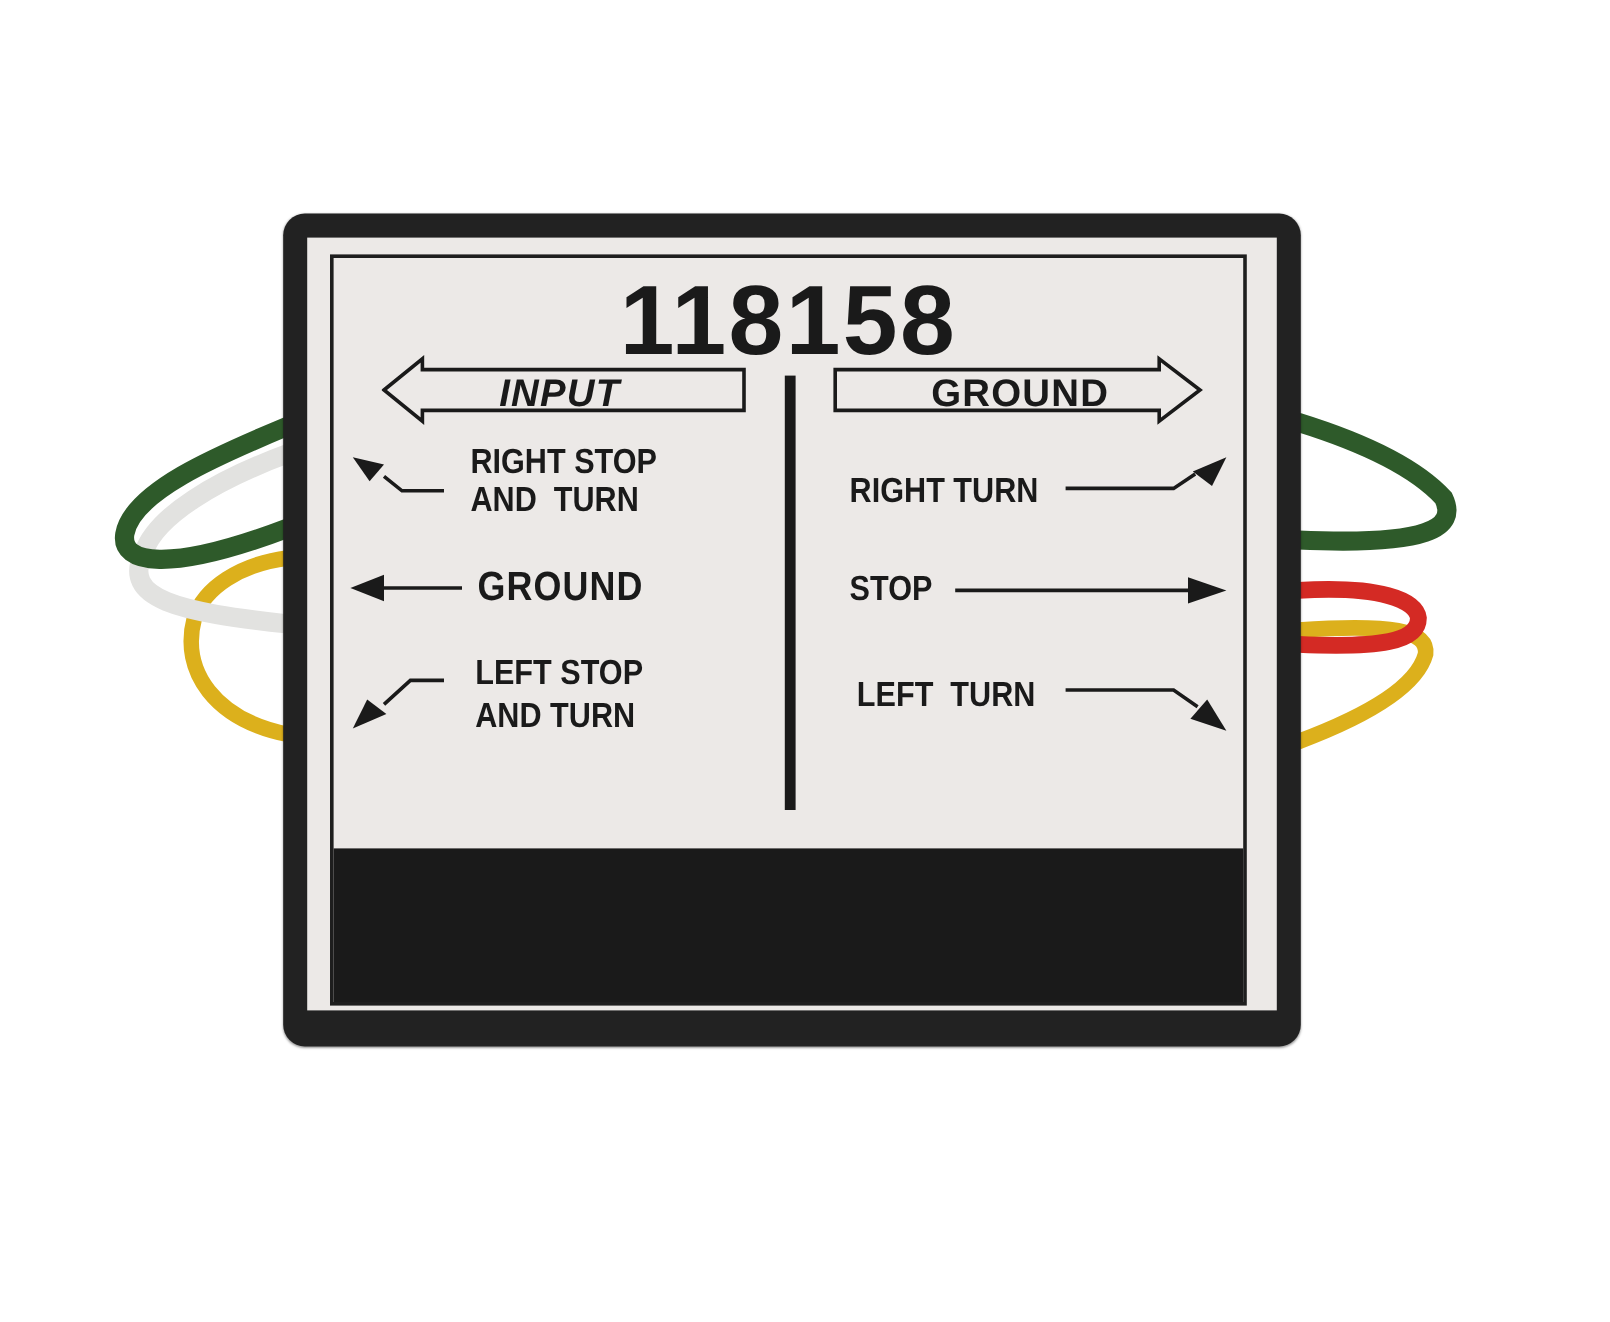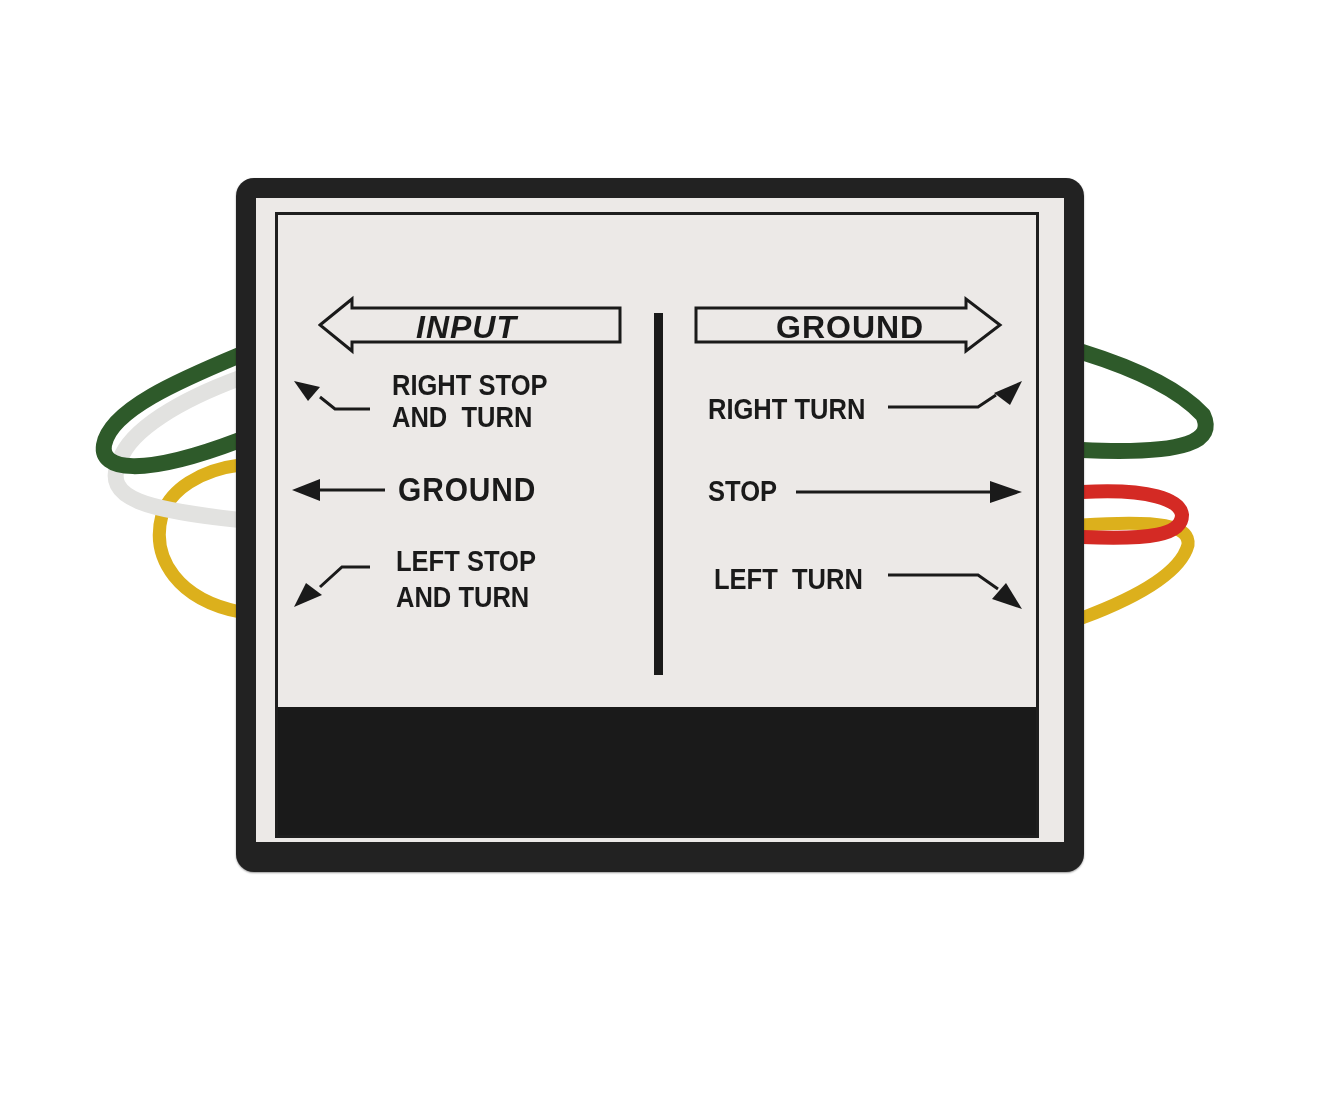--- a/index.html
+++ b/index.html
@@ -88,20 +88,21 @@
 
   <path d="M 1082 352 C 1140 370, 1180 390, 1203 415 C 1215 440, 1190 455, 1082 450" fill="none" stroke="#2e5a2a" stroke-width="16" stroke-linecap="round"></path>
   <path d="M 1082 618 C 1130 600, 1180 575, 1188 545 C 1190 525, 1160 520, 1082 525" fill="none" stroke="#dcb01c" stroke-width="13" stroke-linecap="round"></path>
   <path d="M 1082 492 C 1150 488, 1180 500, 1182 515 C 1182 535, 1150 540, 1082 537" fill="none" stroke="#d42a24" stroke-width="14" stroke-linecap="round"></path>
 </svg>
 
 <div class="device">
   <div class="label">
     <div class="inner-frame">
 
+      <div class="part-number">118158</div>
 
       <svg class="arrow-box" style="left:40px; top:80px;" width="310" height="60">
         <path d="M 2 30 L 34 4 L 34 13 L 302 13 L 302 47 L 34 47 L 34 56 Z" fill="none" stroke="#1a1a1a" stroke-width="3" stroke-linejoin="miter"></path>
       </svg>
       <div class="arrow-label" style="left:138px; top:96px;font-style:italic;">INPUT</div>
 
       <svg class="arrow-box" style="left:416px; top:80px;" width="310" height="60">
         <path d="M 2 13 L 272 13 L 272 4 L 306 30 L 272 56 L 272 47 L 2 47 Z" fill="none" stroke="#1a1a1a" stroke-width="3" stroke-linejoin="miter"></path>
       </svg>
       <div class="arrow-label" style="left:498px; top:96px;">GROUND</div>

